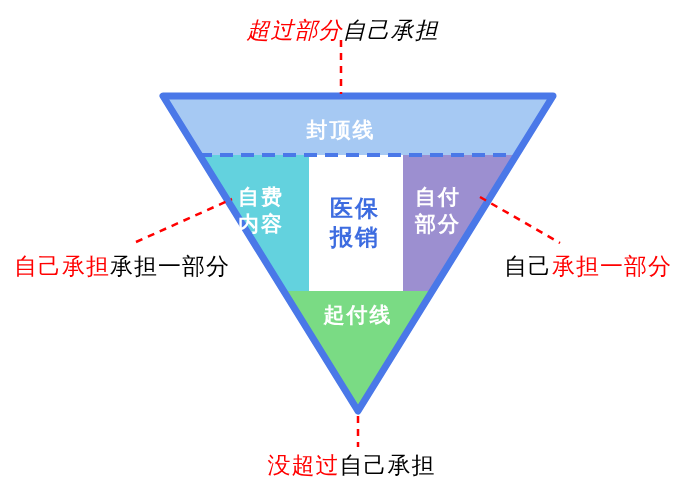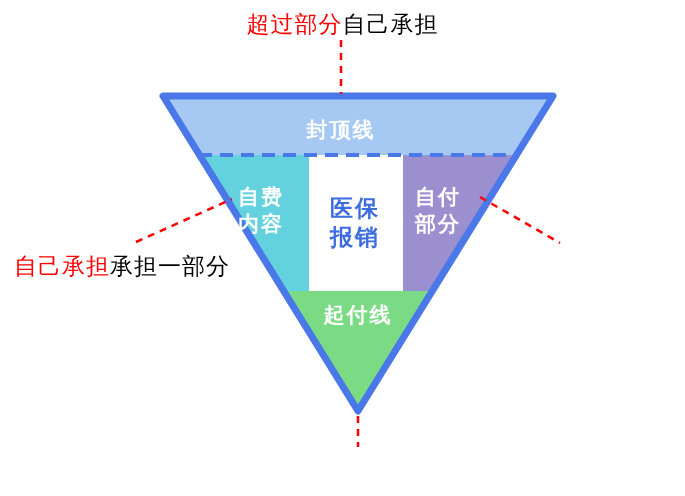--- a/index.html
+++ b/index.html
@@ -80,23 +80,29 @@
 
     <text x="355" y="216" text-anchor="middle" class="insurance-label" fill="#3D6CE0">医保</text>
     <text x="355" y="245" text-anchor="middle" class="insurance-label" fill="#3D6CE0">报销</text>
 
     <text x="438" y="204" text-anchor="middle" class="funnel-label" fill="#FFFFFF">自付</text>
     <text x="438" y="231" text-anchor="middle" class="funnel-label" fill="#FFFFFF">部分</text>
 
     <text x="358" y="322" text-anchor="middle" class="funnel-label" fill="#FFFFFF">起付线</text>
   </svg>
 
-  <div class="annotation centered" style="top: 9px;">
+  <div class="annotation centered" style="top: 15px; font-style: italic;">
     <span class="red">超过部分</span><span class="black">自己承担</span>
   </div>
 
   <div class="annotation" style="left: 14px; top: 251px;">
     <span class="red">自己承担</span><span class="black">承担一部分</span>
   </div>
 
+  <div class="annotation" style="left: 504px; top: 251px;">
+    <span class="black">自己</span><span class="red">承担一部分</span>
+  </div>
 
+  <div class="annotation centered" style="top: 450px; left: 18px;">
+    <span class="red">没超过</span><span class="black">自己承担</span>
+  </div>
 
 </div>
 
 </body></html>

